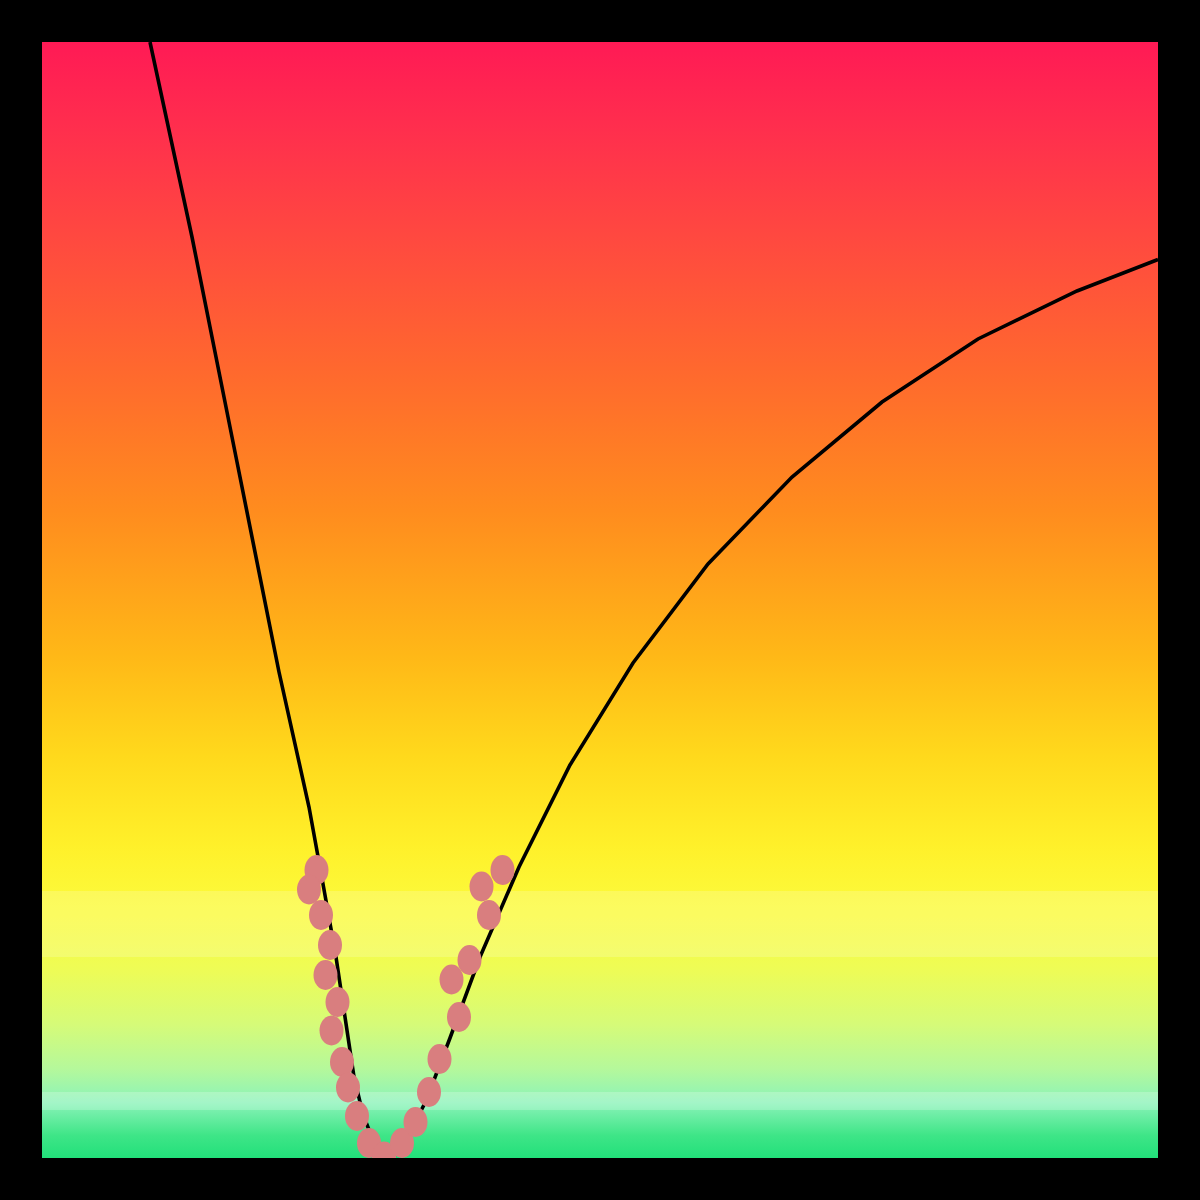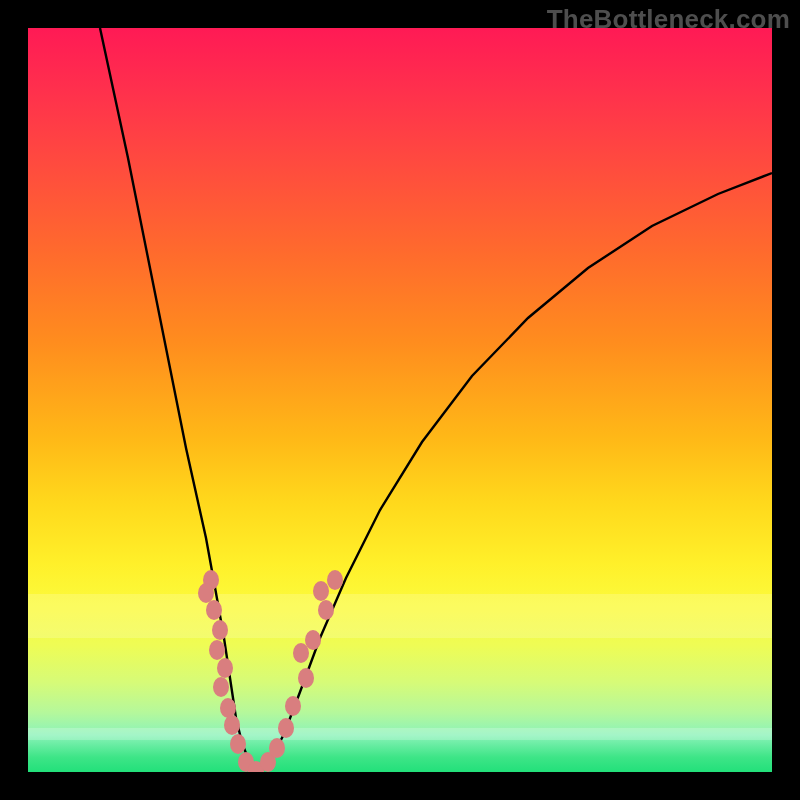--- a/index.html
+++ b/index.html
@@ -116,14 +116,13 @@
         <span class="dot" style="left: 258px; top: 700px;"></span>
         <span class="dot" style="left: 265px; top: 678px;"></span>
         <span class="dot" style="left: 278px; top: 650px;"></span>
         <span class="dot" style="left: 273px; top: 625px;"></span>
         <span class="dot" style="left: 285px; top: 612px;"></span>
         <span class="dot" style="left: 298px; top: 582px;"></span>
         <span class="dot" style="left: 293px; top: 563px;"></span>
         <span class="dot" style="left: 307px; top: 552px;"></span>
       </div>
   </div>
-  <div class="watermark">TheBottleneck.com</div>
 </div>
 
 </body></html>

